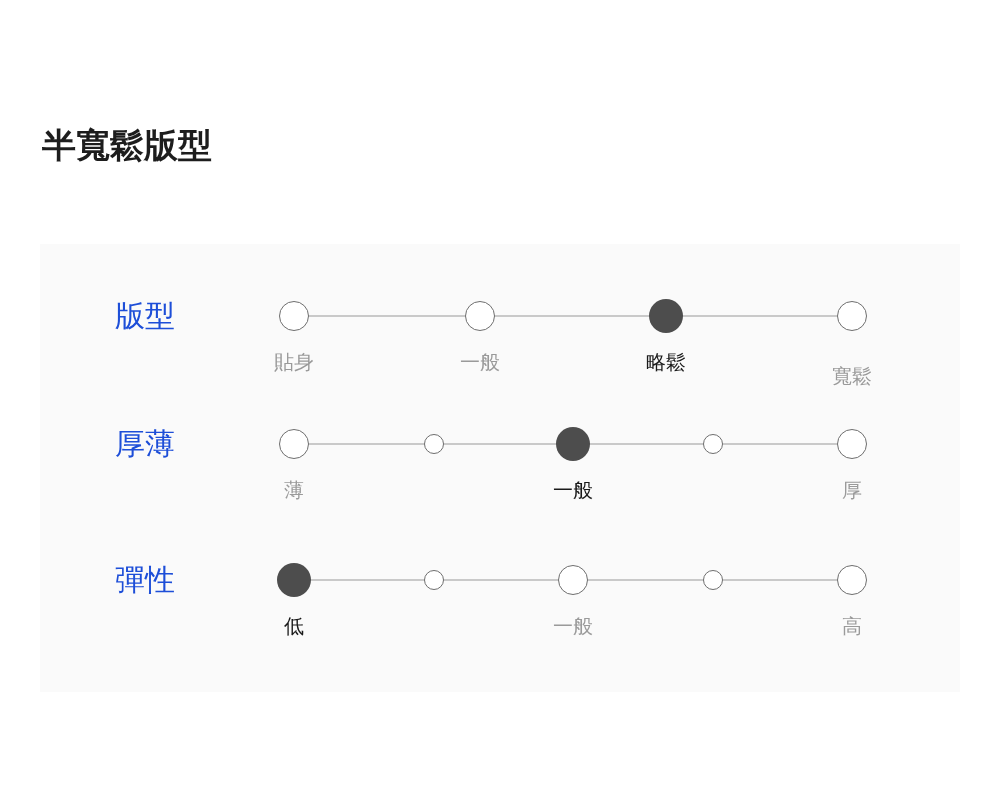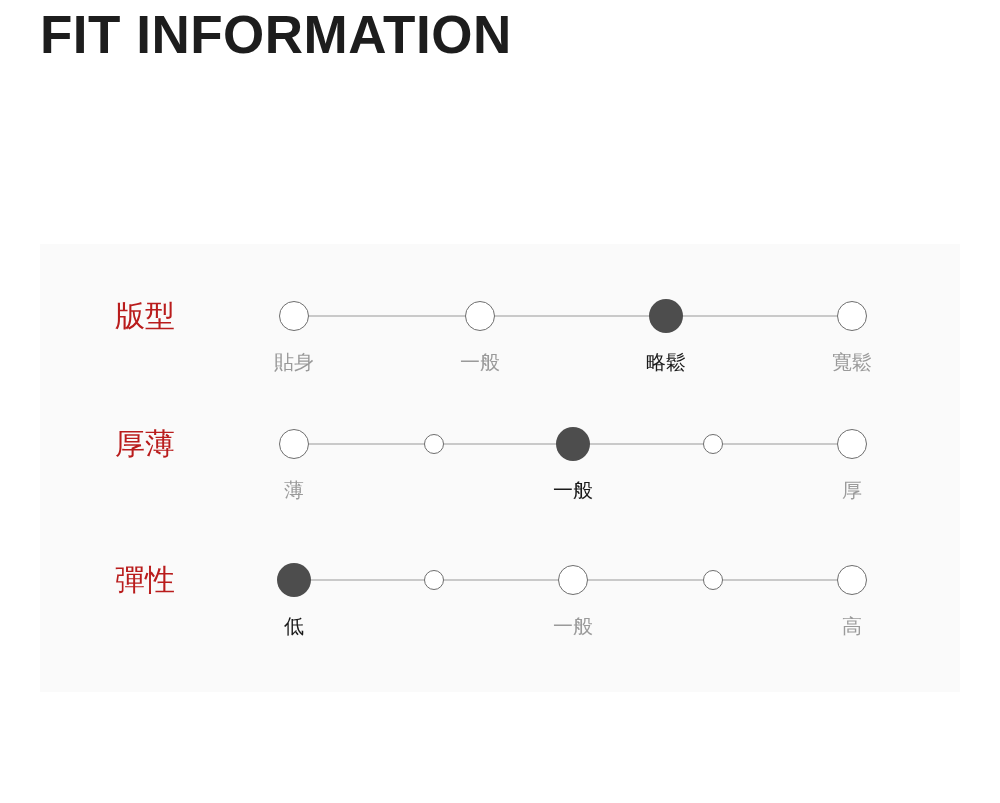--- a/index.html
+++ b/index.html
@@ -60,21 +60,21 @@
   .fit-row.r1{top:184px;}
   .fit-row.r2{top:320px;}
   .row-label{
     position:absolute;
     left:75px;
     top:0;
     height:32px;
     line-height:32px;
     font-size:30px;
     font-weight:500;
-    color:#b91c1c;
+    color:#1d4ed8;
     white-space:nowrap;
   }
   .track{
     position:absolute;
     left:254px;
     top:0;
     width:558px;
     height:32px;
   }
   .track-line{
@@ -112,35 +112,35 @@
   }
   .stop-label.selected{
     color:var(--label-selected);
     font-weight:400;
   }
 </style>
 </head>
 <body>
 
 <div class="page">
-  <h1 class="section-title">FIT INFORMATION</h1>
+  <h2 class="fit-subtitle">半寬鬆版型</h2>
 
   <div class="panel">
     <div class="fit-row r0">
       <div class="row-label">版型</div>
       <div class="track">
           <div class="track-line"></div>
           <div class="dot large" style="left: 0%;"></div>
           <div class="dot large" style="left: 33.3333%;"></div>
           <div class="dot selected" style="left: 66.6667%;"></div>
           <div class="dot large" style="left: 100%;"></div>
           <div class="stop-label" style="left: 0%;">貼身</div>
           <div class="stop-label" style="left: 33.3333%;">一般</div>
           <div class="stop-label selected" style="left: 66.6667%;">略鬆</div>
-          <div class="stop-label" style="left: 100%;">寬鬆</div>
+          <div class="stop-label" style="left: 100%; margin-top: 14px;">寬鬆</div>
         </div>
     </div>
     <div class="fit-row r1">
       <div class="row-label">厚薄</div>
       <div class="track">
           <div class="track-line"></div>
           <div class="dot large" style="left: 0%;"></div>
           <div class="dot small" style="left: 25%;"></div>
           <div class="dot selected" style="left: 50%;"></div>
           <div class="dot small" style="left: 75%;"></div>

